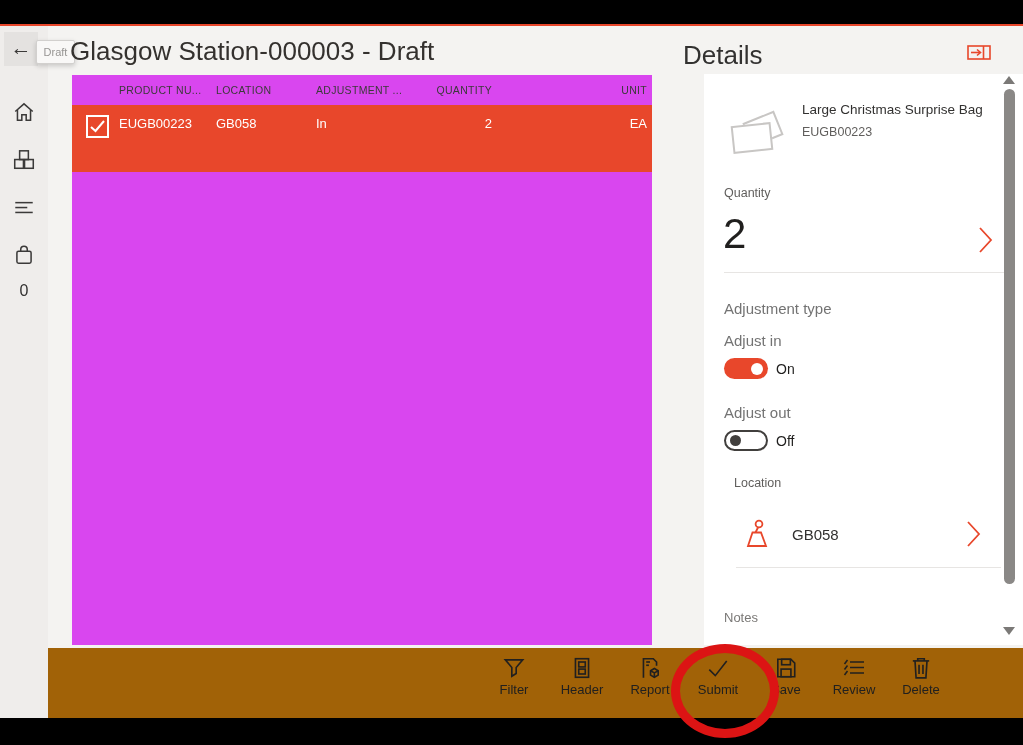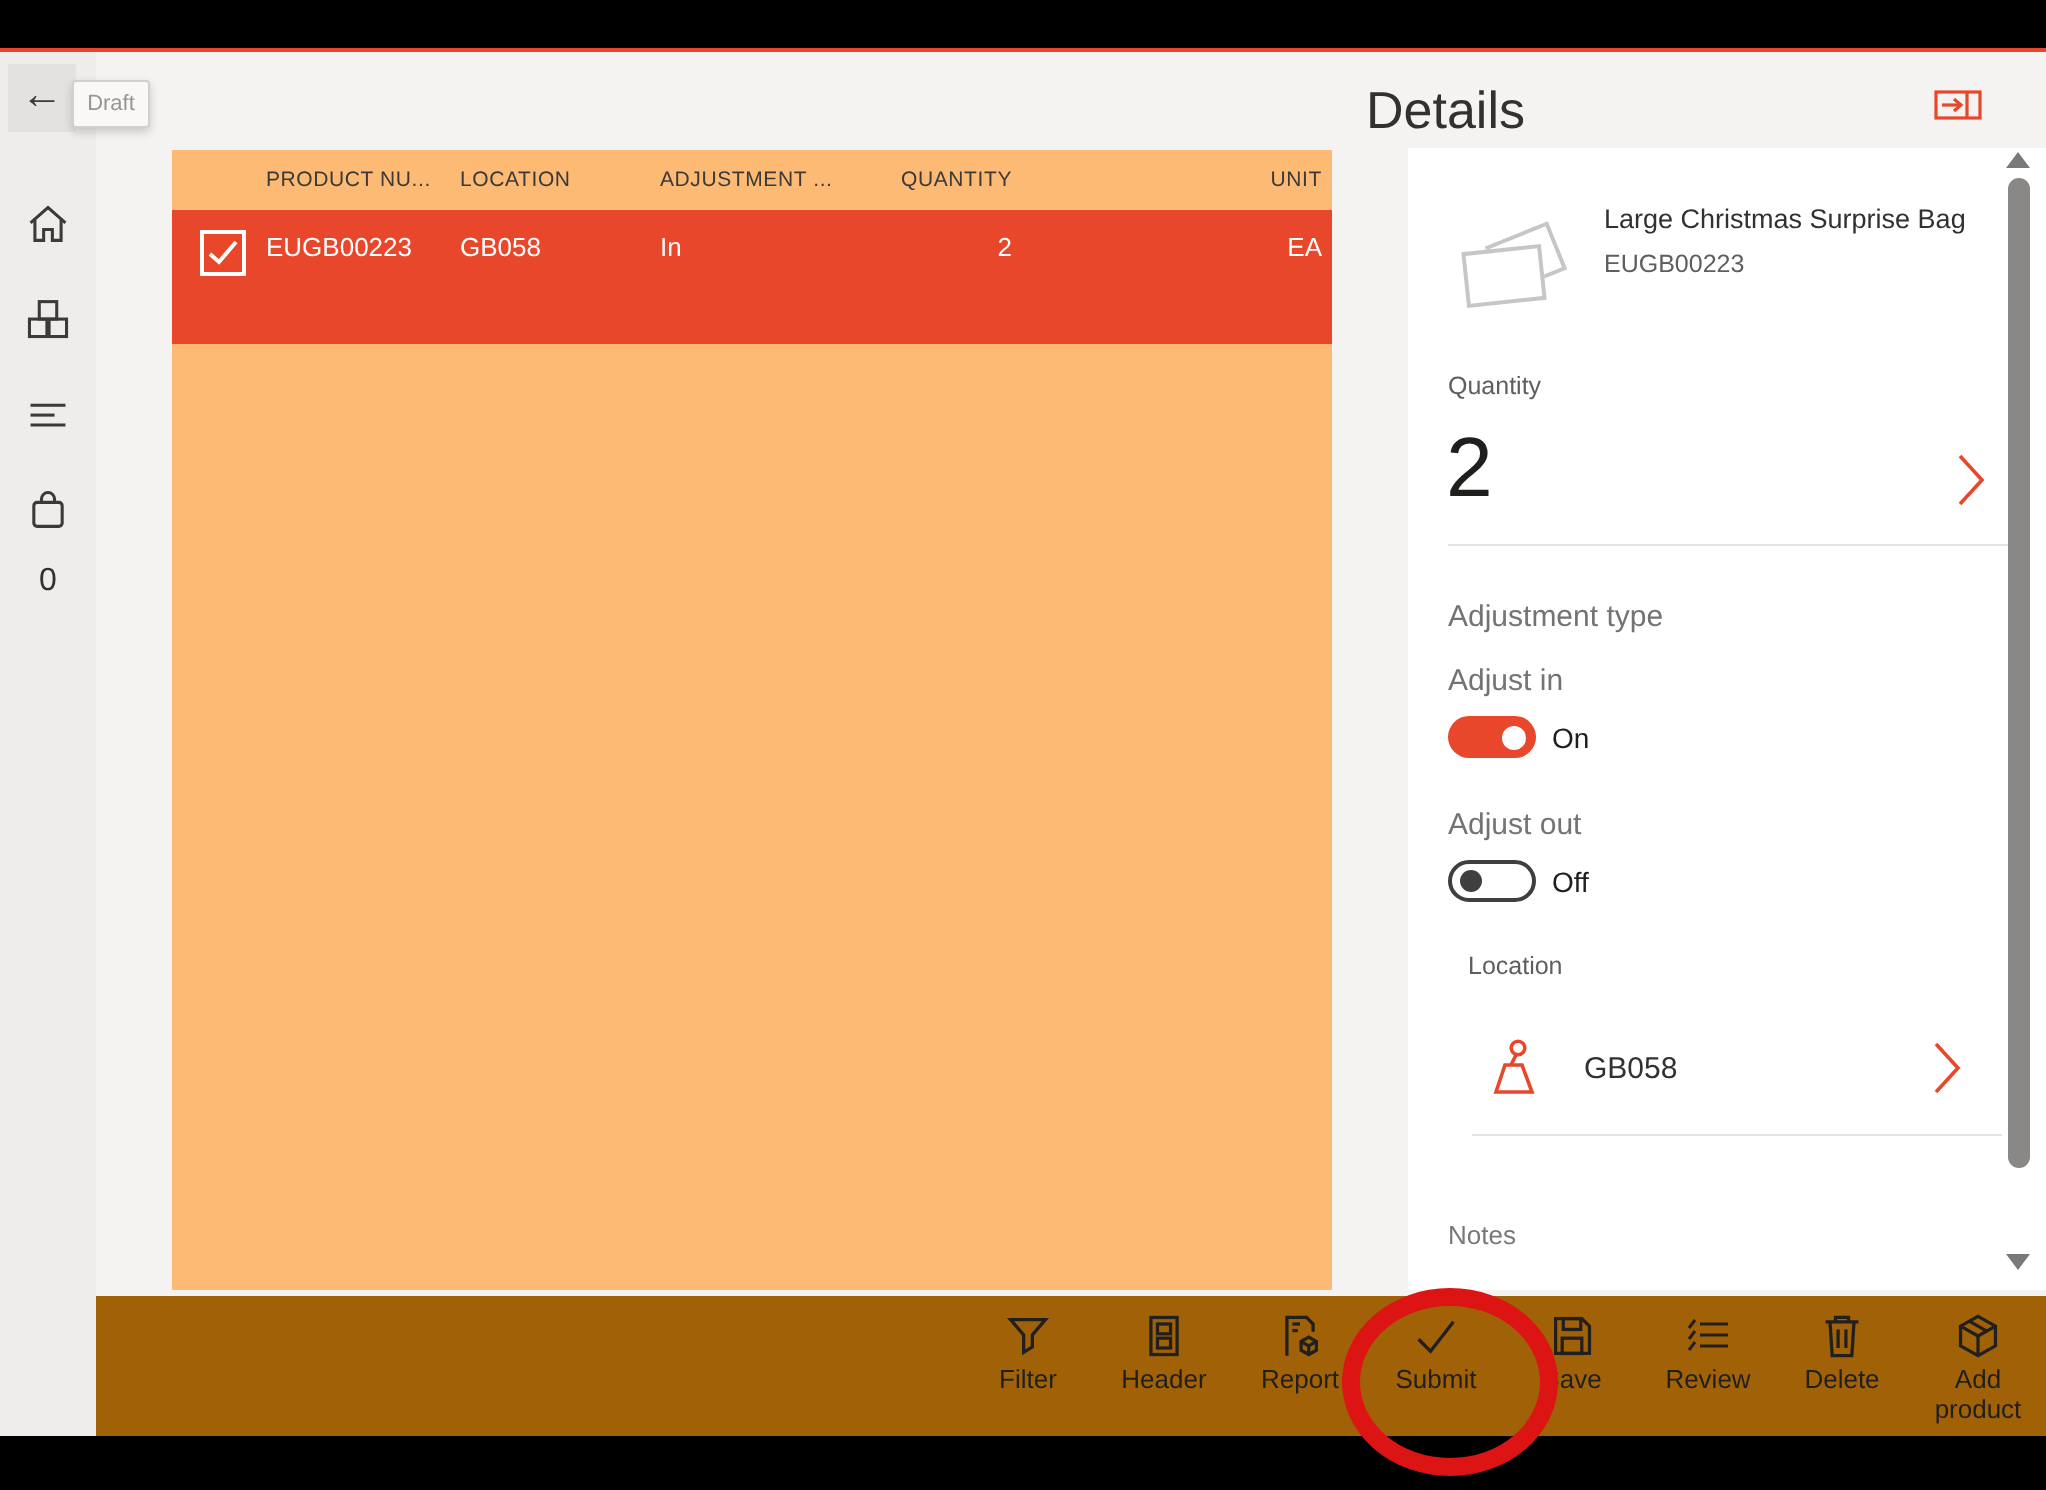--- a/index.html
+++ b/index.html
@@ -22,21 +22,21 @@
   .tooltip{left:36px;top:14px;width:37px;height:22px;background:#f9f8f7;border:1px solid #d2d0ce;border-radius:2px;
            box-shadow:0 2px 5px rgba(0,0,0,.18);color:#979593;font-size:11px;line-height:22px;text-align:center;}
   .nav-icon{left:12px;width:24px;height:24px;color:#3b3a39;}
   .nav-icon svg{stroke:#3b3a39;fill:none;stroke-width:1.4;}
   .badge0{left:0;top:256px;width:48px;text-align:center;font-size:16px;color:#323130;}
 
   
   .page-title{left:70px;top:10px;font-size:26px;font-weight:300;color:#34312e;white-space:nowrap;}
 
   
-  .list-panel{left:86px;top:49px;width:580px;height:570px;background:#fdba74;}
+  .list-panel{left:72px;top:49px;width:580px;height:570px;background:#d946ef;}
   .col-h{top:9px;font-size:10.5px;letter-spacing:.3px;color:#3b3a39;white-space:nowrap;}
   .right{text-align:right;}
   .sel-row{left:0;top:30px;width:580px;height:67px;background:#e8472b;color:#fff;}
   .cb{left:14px;top:10px;width:19px;height:19px;border:2px solid #fff;}
   .cb svg{position:absolute;left:2px;top:3px;}
   .cell{top:11px;font-size:13px;color:#fff;white-space:nowrap;}
   .row-line2{left:47px;top:41px;font-size:13px;color:#fff;white-space:nowrap;}
 
   
   .details-title{left:683px;top:14px;font-size:26px;font-weight:300;color:#323130;}
@@ -130,20 +130,21 @@
         <svg width="24" height="24" viewBox="0 0 22 22">
             <rect x="4.5" y="7.5" width="13" height="11" rx="1.5"></rect>
             <path d="M8 7.5 V6 a3 3 0 0 1 6 0 V7.5"></path>
           </svg>
       </div>
       <div class="abs badge0">0</div>
     </div>
 
     <div class="abs back-btn">←</div>
     <div class="abs tooltip">Draft</div>
+    <div class="abs page-title">Glasgow Station-000003 - Draft</div>
 
     <div class="abs list-panel">
       <span class="abs col-h" style="left:47px;">PRODUCT NU...</span>
       <span class="abs col-h" style="left:144px;">LOCATION</span>
       <span class="abs col-h" style="left:244px;">ADJUSTMENT ...</span>
       <span class="abs col-h right" style="left:340px;width:80px;">QUANTITY</span>
       <span class="abs col-h right" style="left:507px;width:68px;">UNIT</span>
 
       <div class="abs sel-row">
         <div class="abs cb">
@@ -290,30 +291,19 @@
           <svg width="24" height="24" viewBox="0 0 22 22">
               <path d="M8 4.5 V2.5 H14 V4.5"></path>
               <line x1="3.5" y1="4.5" x2="18.5" y2="4.5"></line>
               <path d="M5.5 4.5 L6.5 20 H15.5 L16.5 4.5"></path>
               <line x1="9.2" y1="8" x2="9.2" y2="16.5"></line>
               <line x1="12.8" y1="8" x2="12.8" y2="16.5"></line>
             </svg>
         </span>
         <span class="tb-label">Delete</span>
       </div>
-      <div class="tb-btn b7">
-        <span class="ic">
-          <svg width="24" height="24" viewBox="0 0 22 22">
-              <path d="M11 2 L19 6.5 V15.5 L11 20 L3 15.5 V6.5 Z"></path>
-              <path d="M3 6.5 L11 11 L19 6.5"></path>
-              <path d="M11 11 V20"></path>
-              <path d="M7 4.2 L15 8.8"></path>
-            </svg>
-        </span>
-        <span class="tb-label">Add product</span>
-      </div>
     </div>
   </div>
 
   <div class="abs annot-circle"></div>
 
   <div class="abs bottom-black"></div>
 </div>
 
 </body></html>

